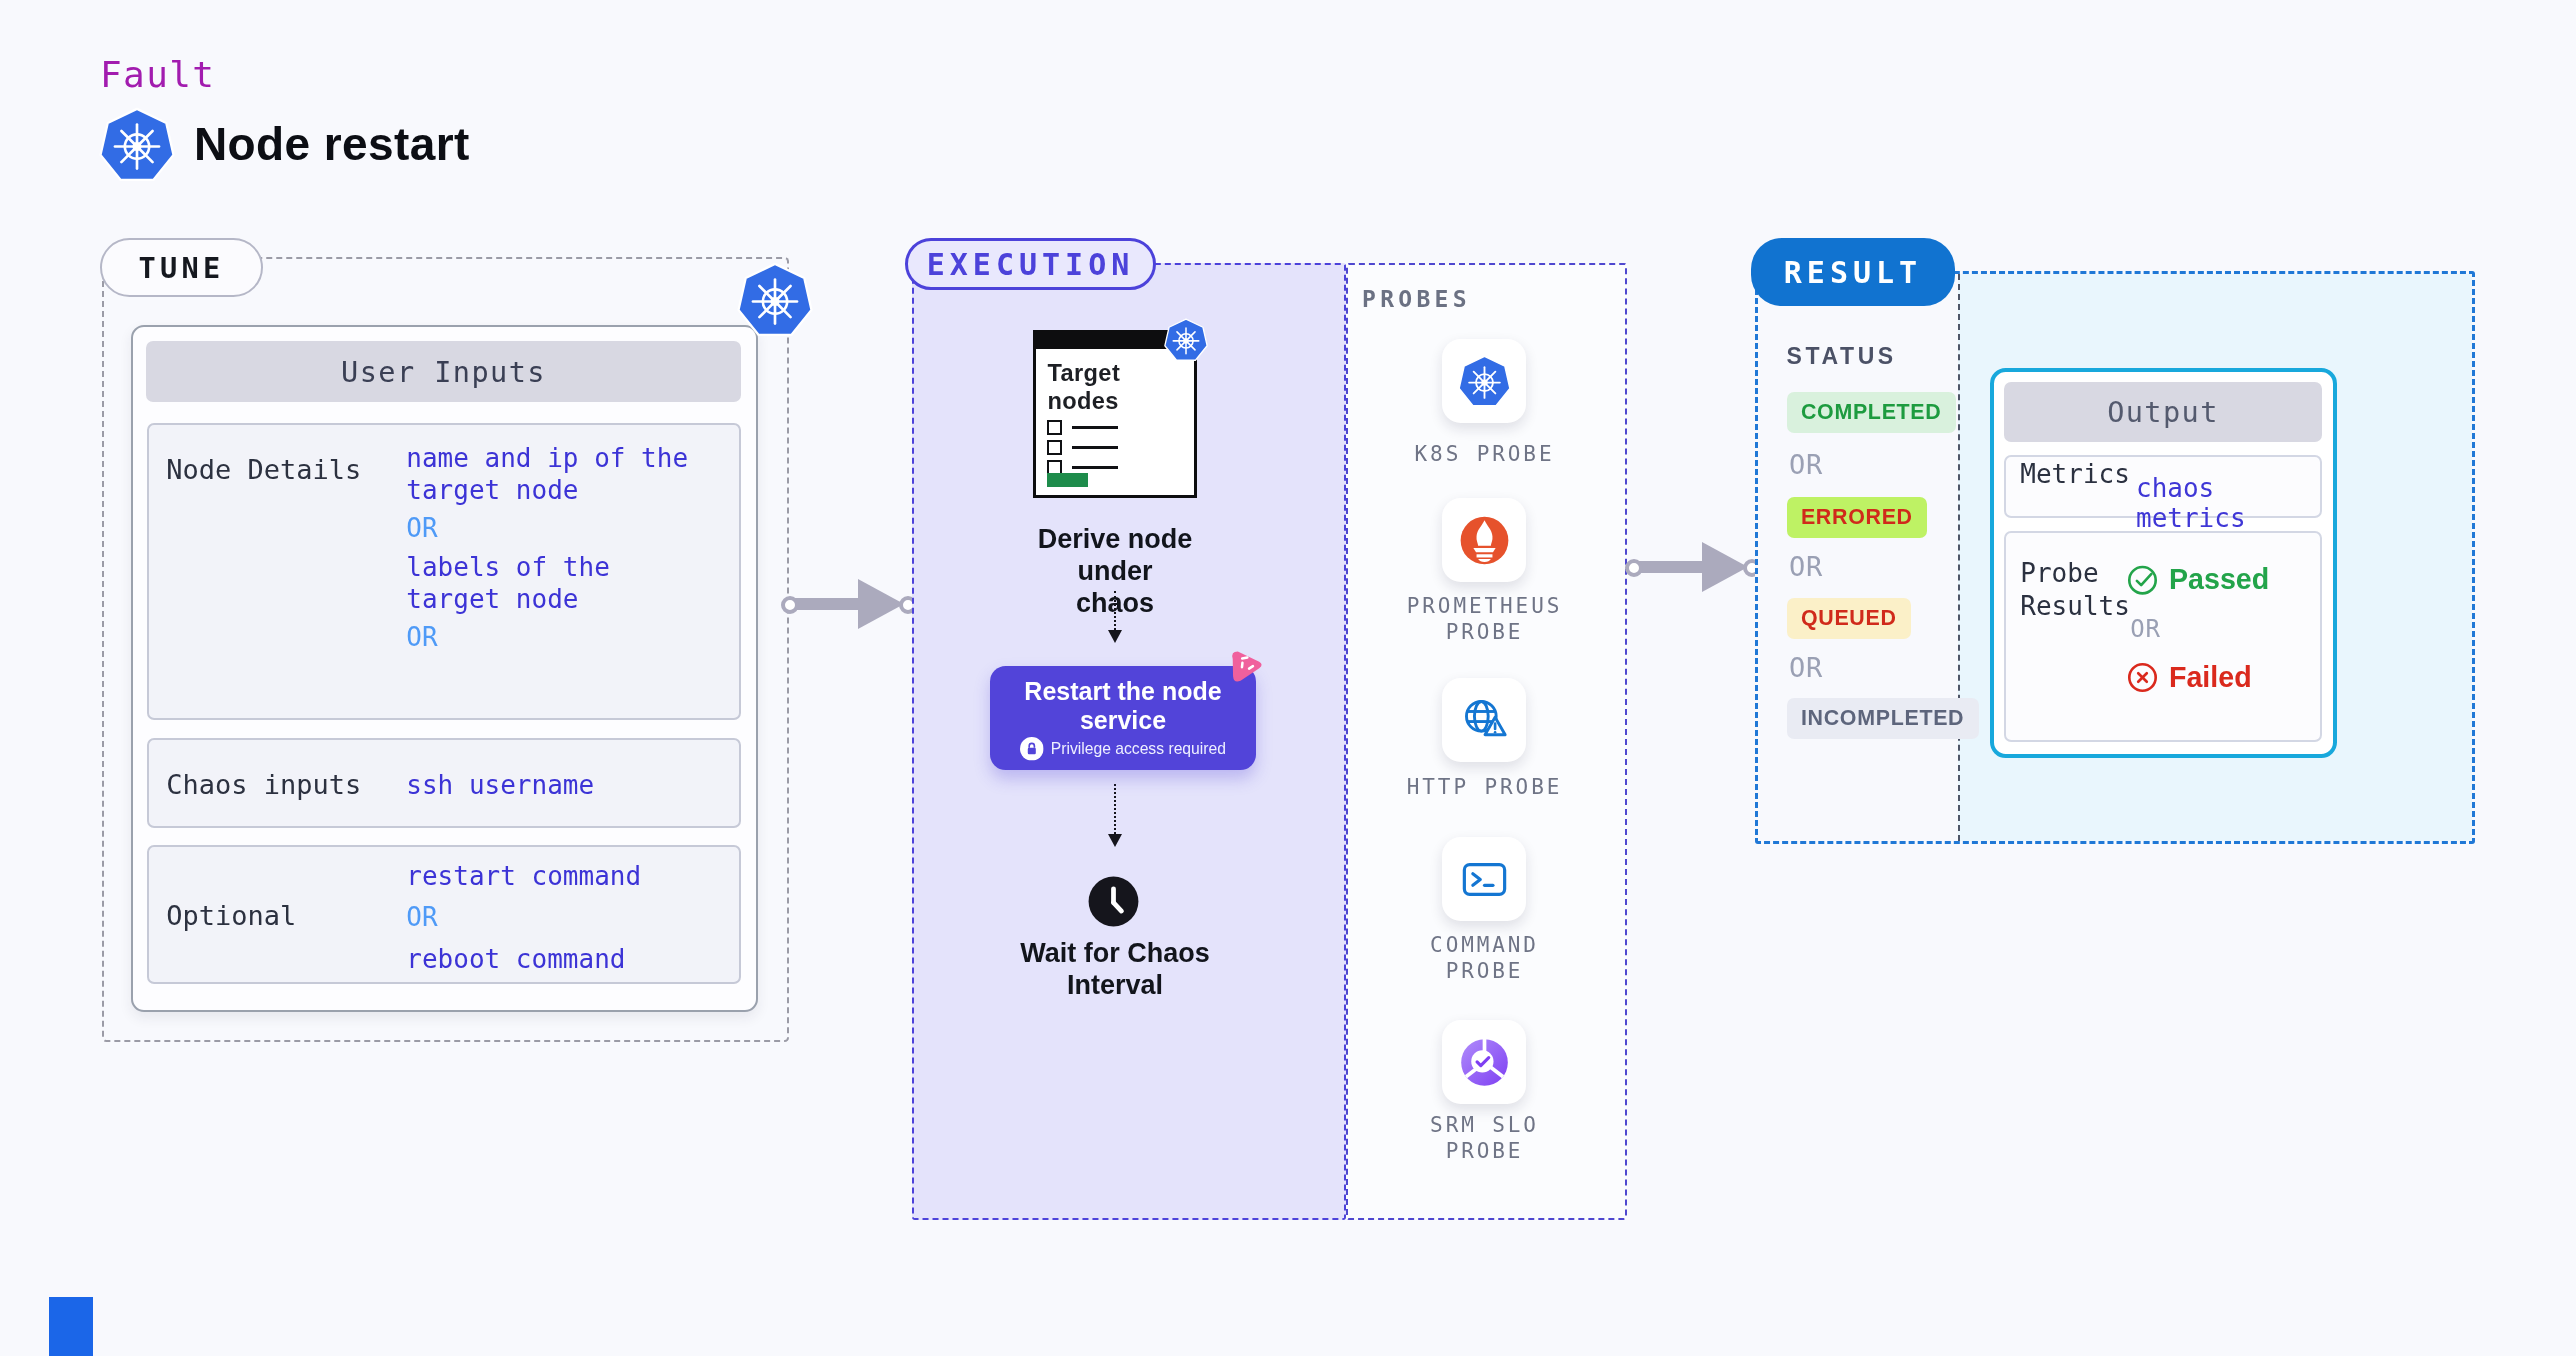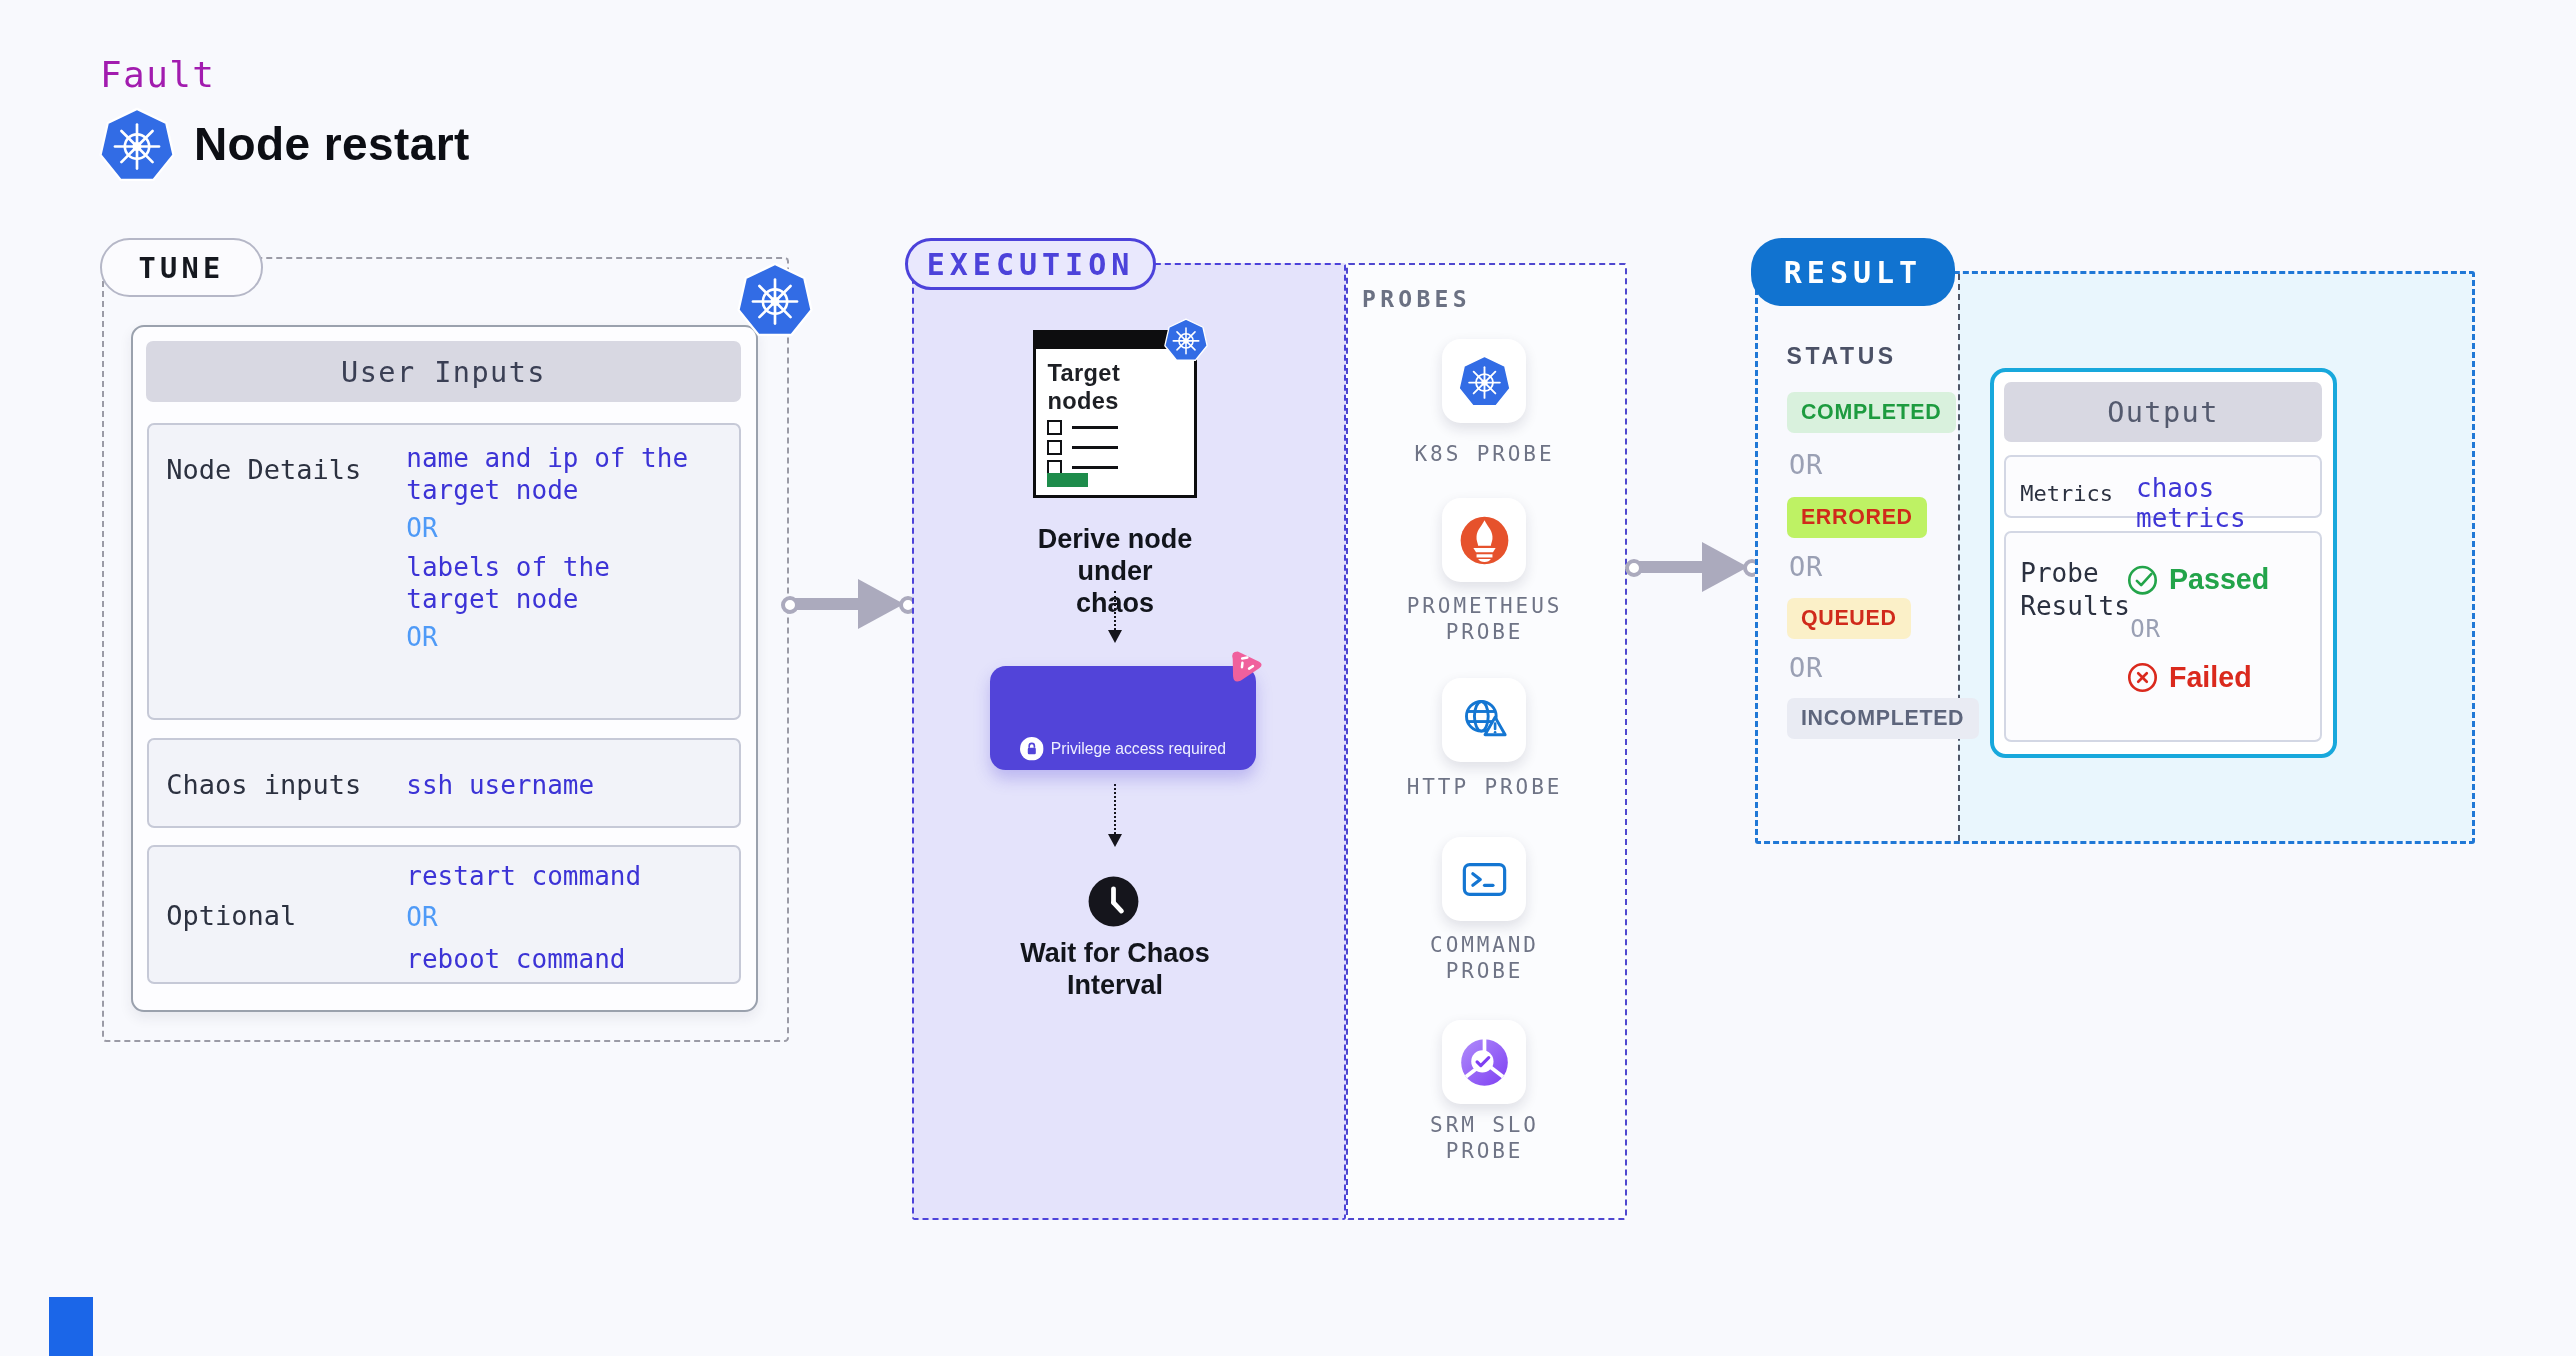--- a/index.html
+++ b/index.html
@@ -94,21 +94,21 @@
   .b-errored { top: 223px; background: #bef264; color: #d02a1b; }
   .b-queued { top: 324px; background: #fbf0c8; color: #d02a1b; }
   .b-incompleted { top: 424px; background: #e9ebf3; color: #5d657c; }
   .or-gray { position: absolute; left: 31px; font-size: 27px; color: #9aa0b4; letter-spacing: 0.7px; }
   .or1 { top: 175px; } .or2 { top: 277px; } .or3 { top: 378px; }
 
   .output-card { position: absolute; left: 232px; top: 94px; width: 347px; height: 390px; background: #ffffff; border: 4.3px solid #18a8dc; border-radius: 15.7px; }
   .out-header { position: absolute; left: 10px; top: 10px; width: 318px; height: 60px; background: #d8d8e2; border-radius: 7.1px; display: flex; align-items: center; justify-content: center; font-size: 28.6px; color: #545a6e; letter-spacing: 1.4px; }
   .out-row { position: absolute; left: 10px; width: 318px; background: #fcfcfe; border: 2.1px solid #d3d7e4; border-radius: 7.1px; }
   .metrics-row { top: 83px; height: 63px; }
-  .metrics-label { position: absolute; left: 14.3px; top: 24px; font-size: 22px; color: #2b3140; }
+  .metrics-label { position: absolute; left: 14.3px; top: 2px; font-size: 26px; color: #2b3140; }
   .metrics-value { position: absolute; left: 130px; top: 16.4px; font-size: 26px; color: #3f37d6; font-weight: 500; }
   .probe-row { top: 159px; height: 211px; }
   .pr-label { position: absolute; left: 14.3px; top: 24px; font-size: 26px; line-height: 33px; color: #2b3140; }
   .pr-col { position: absolute; left: 120px; top: 30px; display: flex; flex-direction: column; }
   .pr-item { display: flex; align-items: center; gap: 10px; }
   .pr-item svg { width: 33px; height: 33px; }
   .passed-text { font-size: 28.6px; font-weight: 700; color: #23a44a; }
   .failed-text { font-size: 28.6px; font-weight: 700; color: #da291d; }
   .pr-or { font-size: 24px; color: #9aa0b4; margin: 18.6px 0 18.6px 4.3px; letter-spacing: 0.7px; }
 
@@ -281,20 +281,22 @@
     <use href="#sym-k8s"></use>
   </svg>
 
 <div class="caption derive-cap pre">Derive node under
 chaos</div>
 
 <div class="dot-line" style="left:1114px;top:591px;height:39px"></div>
 <div class="dot-head" style="left:1108px;top:630px"></div>
 
 <div class="abs restart-box">
+  <div class="rb-title pre">Restart the node
+service</div>
   <div class="rb-badge">
     <svg viewBox="0 0 33 33" width="23.6" height="23.6">
         <use href="#sym-lock"></use>
       </svg>
     <span>Privilege access required</span>
   </div>
 </div>
 <svg class="abs pink-icon" viewBox="0 0 50 50" width="36" height="36">
     <use href="#sym-pink"></use>
   </svg>

